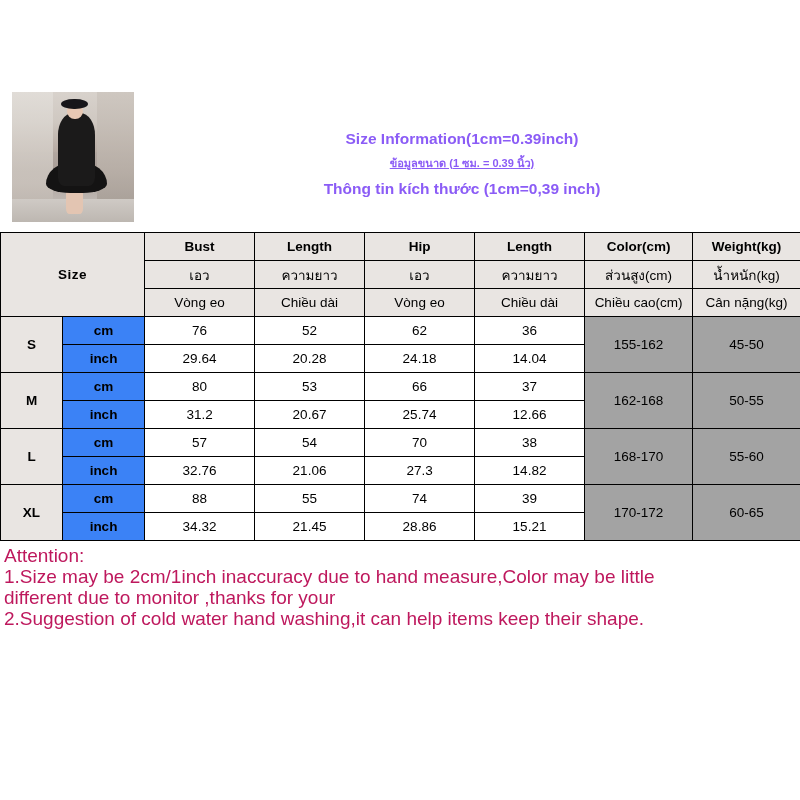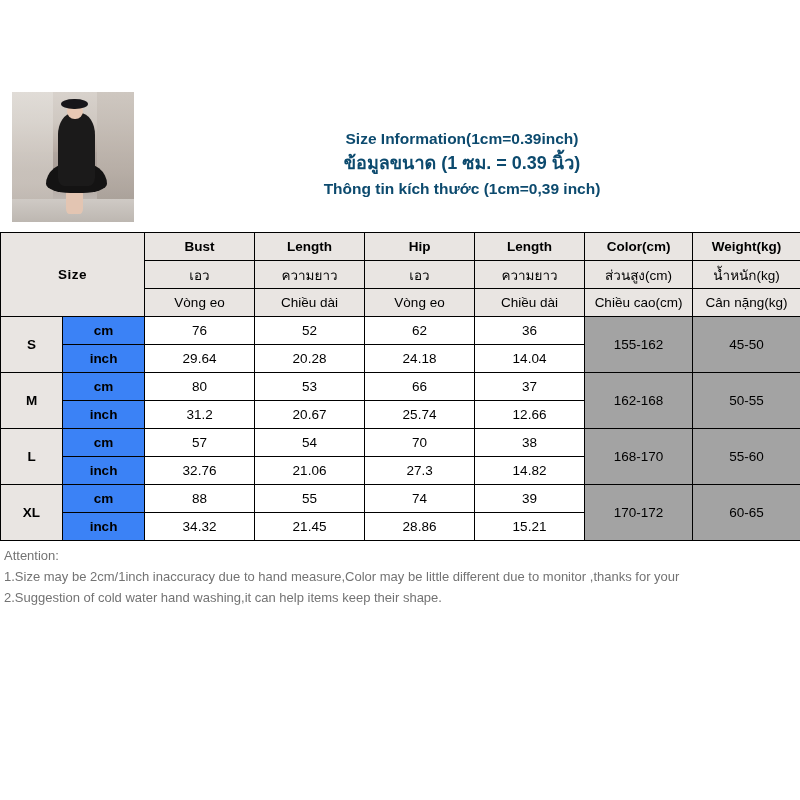--- a/index.html
+++ b/index.html
@@ -118,24 +118,24 @@
     align-items: center;
     justify-content: center;
     padding-right: 20px;
     padding-top: 6px;
   }
   .title-line {
     font-weight: bold;
     font-size: 15.5px;
     line-height: 25px;
     text-align: left;
-    color: #0c4a6e;
+    color: #8b5cf6;
     white-space: nowrap;
   }
-  .title-line.thai { font-size: 18px; }
+  .title-line.thai { font-size: 11px; text-decoration: underline; }
 
   
   table.size-table {
     border-collapse: collapse;
     width: 800px;
     table-layout: fixed;
   }
   table.size-table td, table.size-table th {
     border: 1px solid #000;
     padding: 0;
@@ -164,23 +164,23 @@
     font-size: 13.5px;
   }
   .val-cell { background: #ffffff; font-size: 13.5px; }
   .hw-cell  { background: #a3a3a3; font-size: 13.5px; }
 
   
   .attention {
     width: 732px;
     box-sizing: border-box;
     padding: 4px 6px 0 4px;
-    font-size: 13px;
+    font-size: 19px;
     line-height: 21px;
-    color: #737373;
+    color: #be185d;
   }
   .attention .ln { white-space: normal; }
 </style>
 </head>
 <body>
 
 <div class="sheet">
 
   <div class="header-band">
     <div class="photo-cell">

